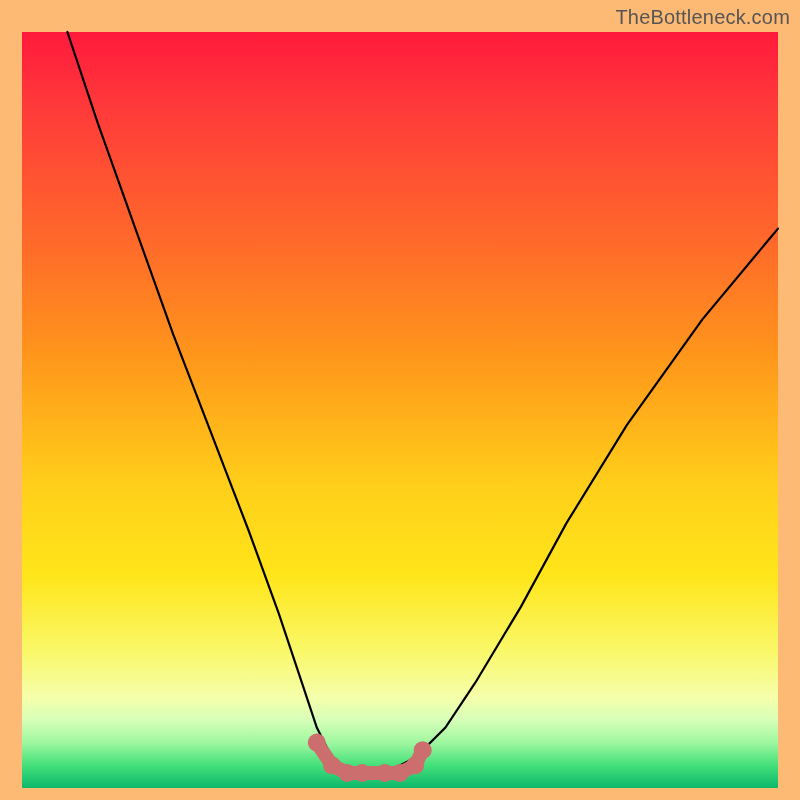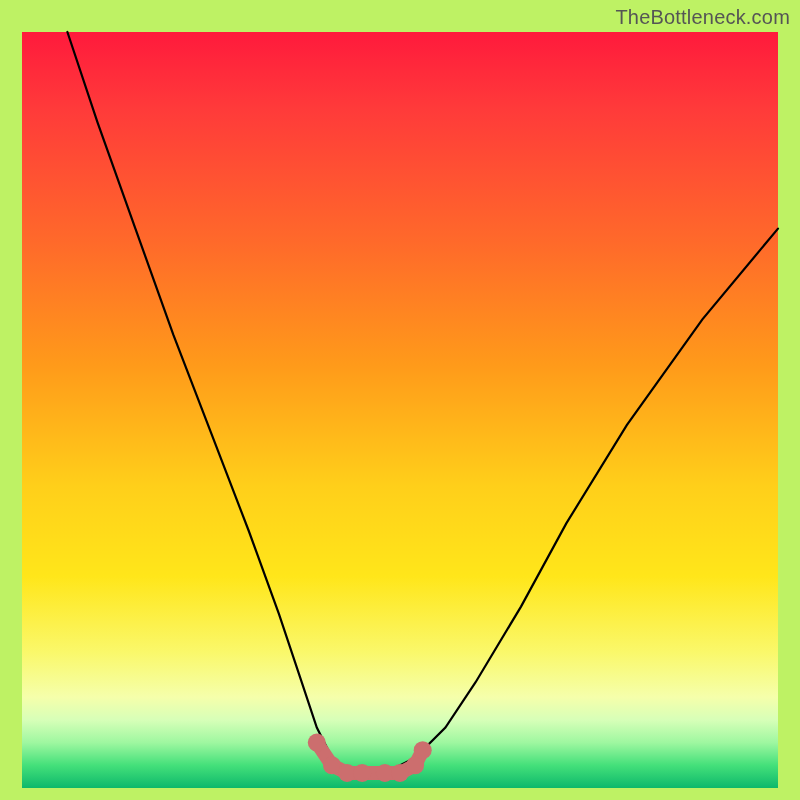--- a/index.html
+++ b/index.html
@@ -8,21 +8,21 @@
     width: 800px;
     height: 800px;
     overflow: hidden;
     background: #000;
     font-family: Arial, Helvetica, sans-serif;
   }
   .frame {
     position: relative;
     width: 800px;
     height: 800px;
-    background: #bef264;
+    background: #fdba74;
   }
   .watermark {
     position: absolute;
     top: 6px;
     right: 10px;
     color: #555;
     font-size: 20px;
     font-weight: 500;
     letter-spacing: 0.2px;
     z-index: 5;

